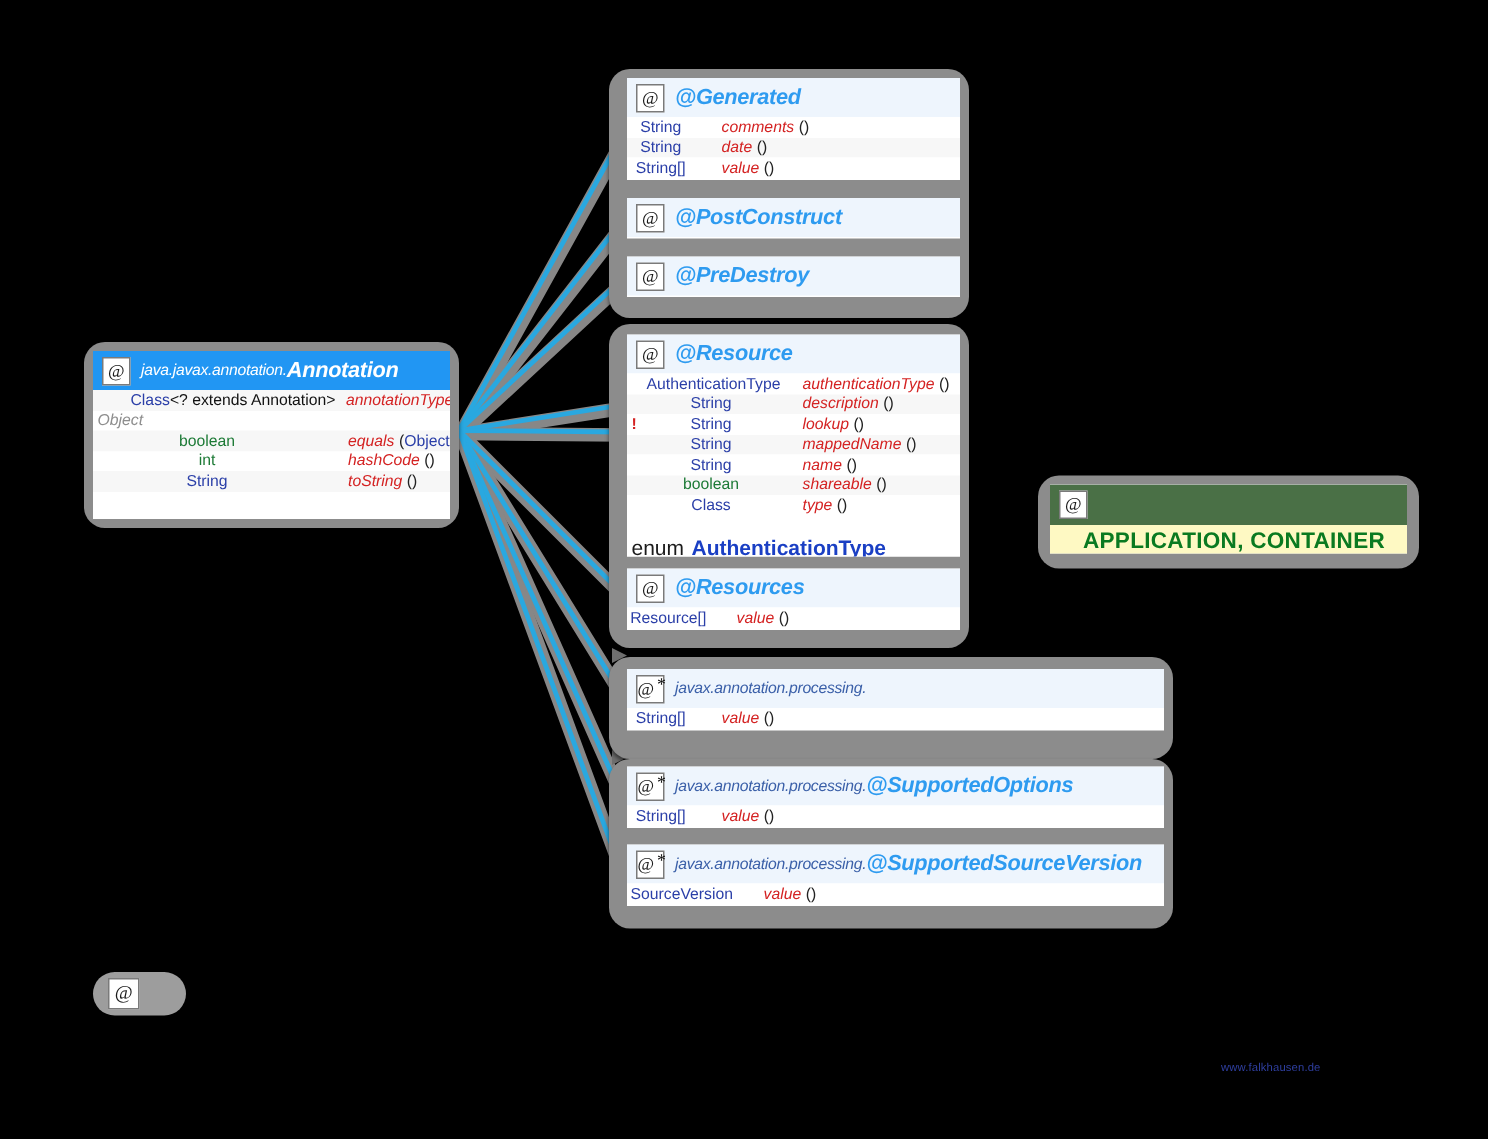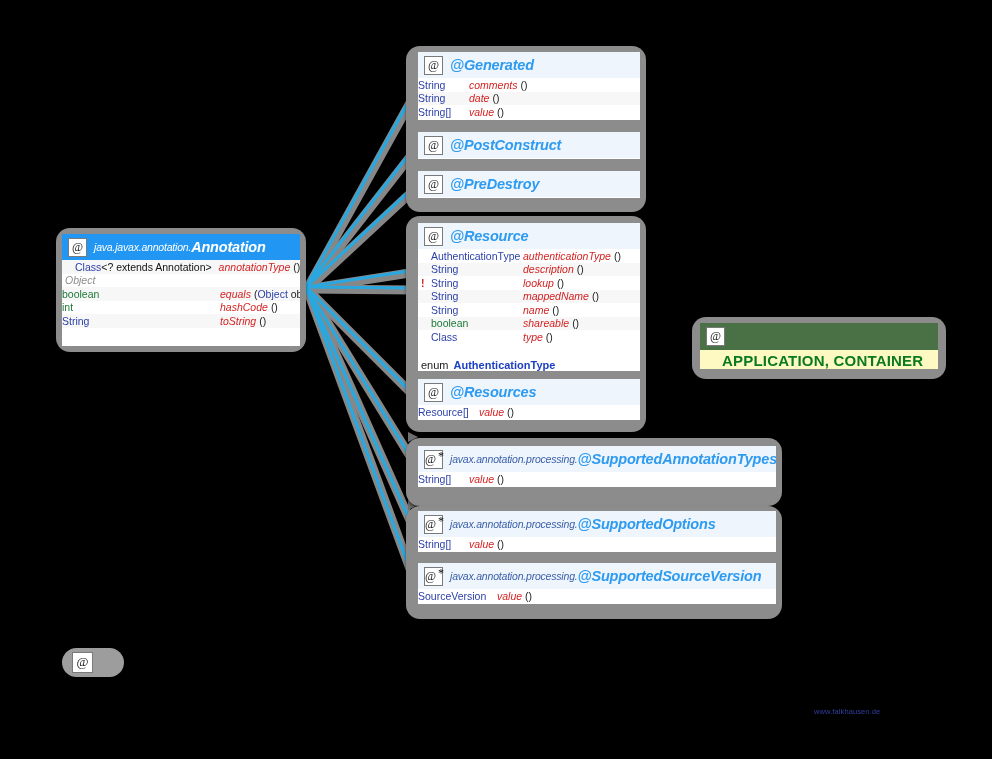--- a/index.html
+++ b/index.html
@@ -79,36 +79,36 @@
     white-space:nowrap;
     background:#ffffff;
   }
   .row.alt{background:#f7f7f7;}
   .row.blank{height:13.5px;background:#ffffff;}
   .bang{
     width:10px;flex:none;text-align:left;padding-left:3px;
     color:#d42222;font-weight:bold;font-size:10.5px;
   }
   .ty{
-    text-align:left;padding-right:6px;flex:none;
+    text-align:center;padding-right:18px;flex:none;
     color:#2b3fa8;
   }
   .ty .grn{color:#1d7a36;}
   .ty .blu{color:#2b3fa8;}
   .nm{
     font-style:italic;color:#d42222;padding-right:3px;
   }
   .paren{color:#222;font-style:normal;}
   .grp{
     font-style:italic;color:#8e8e8e;font-size:10.5px;
     padding-left:3px;
   }
   .enumrow{
     display:flex;align-items:center;height:16px;
-    font-size:11px;padding-left:3px;background:#ffffff;
+    font-size:14px;padding-left:3px;background:#ffffff;
   }
   .enumrow .kw{color:#1b1b1b;margin-right:5px;}
   .enumrow .en{color:#1a3fc4;font-weight:bold;}
 
   
   .umlbox.enumbox .hdr{background:#4a7046;height:27px;}
   .enumvals{
     background:#fef9c3;
     font-size:15px;font-weight:bold;
     color:#0a7a21;
@@ -322,21 +322,20 @@
         <span class="nm">value</span>
         <span class="paren">()</span>
       </div>
     </div>
   </div>
 
   <div class="umlbox" style="left:418px;top:446px;width:358px;height:41px;">
     <div class="hdr">
       <span class="atag star">@</span>
       <span class="pkgname">javax.annotation.processing.</span>
-      <span class="cname">@SupportedAnnotationTypes</span>
     </div>
     <div class="rows">
       <div class="row">
         <span class="ty" style="width:45px;"><span class="blu">String[]</span></span>
         <span class="nm">value</span>
         <span class="paren">()</span>
       </div>
     </div>
   </div>
 

